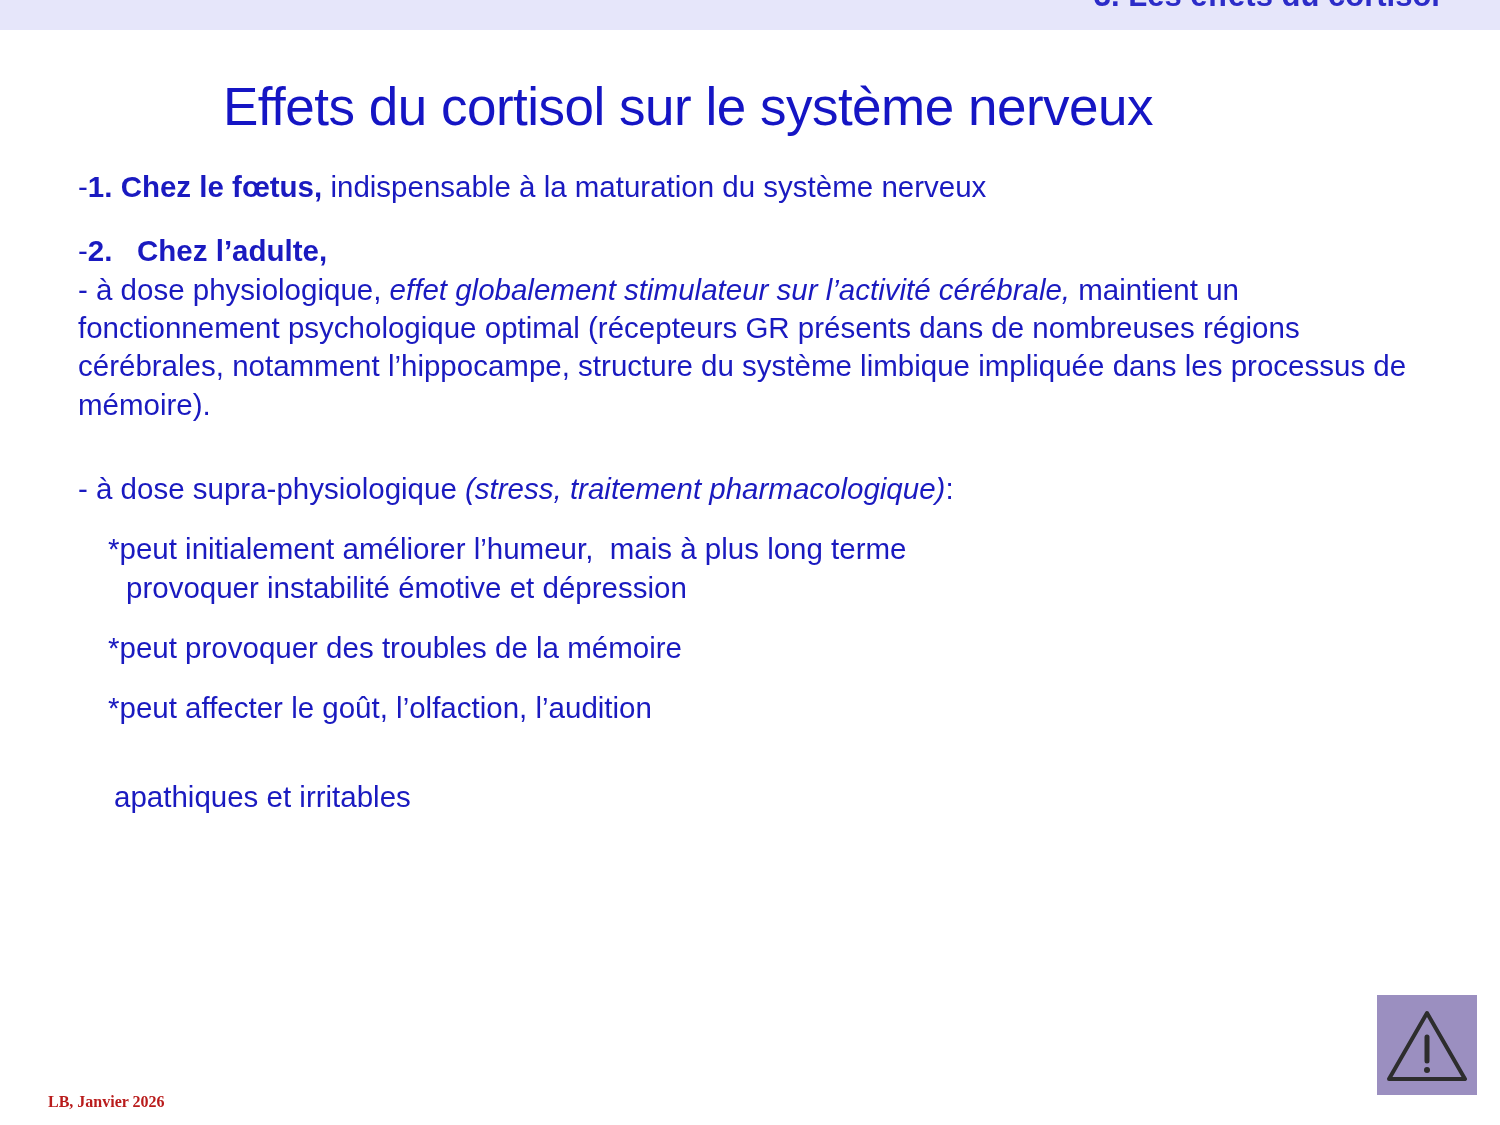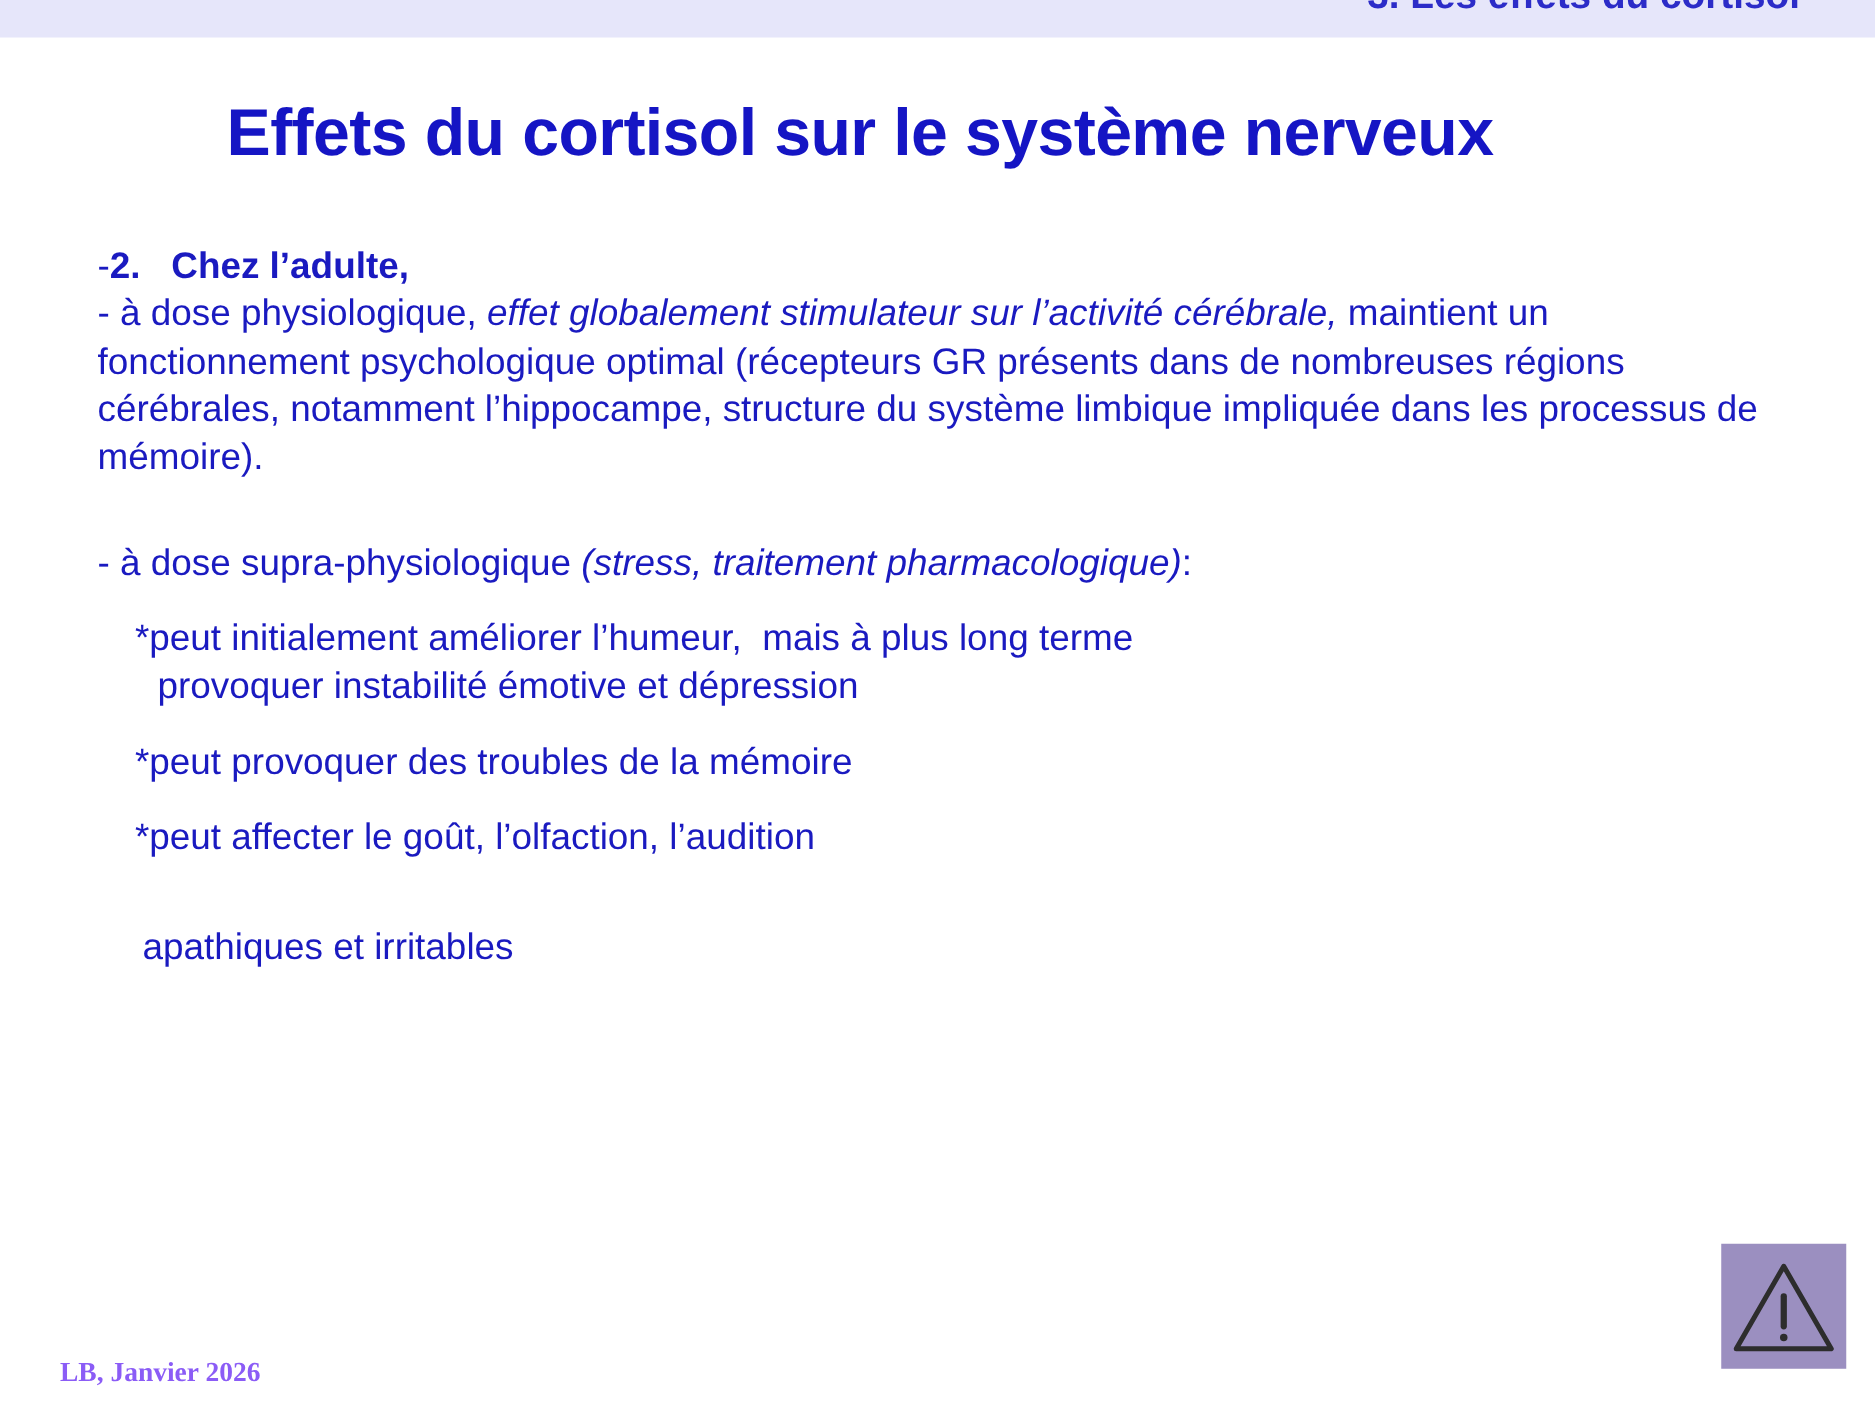--- a/index.html
+++ b/index.html
@@ -35,21 +35,21 @@
     white-space: nowrap;
   }
 
   .slide-title {
     position: absolute;
     top: 76px;
     left: 0;
     width: 1376px;
     text-align: center;
     font-size: 53px;
-    font-weight: bold;
+    font-weight: normal;
     color: #1515c4;
     letter-spacing: -0.5px;
   }
 
   .body-area {
     position: absolute;
     top: 168px;
     left: 78px;
     width: 1370px;
     color: #1a1ac0;
@@ -88,35 +88,36 @@
     background: #9b8fc0;
   }
   .warn-box svg { display: block; }
 
   .footer {
     position: absolute;
     left: 48px;
     bottom: 14px;
     font-family: "Liberation Serif", serif;
     font-weight: bold;
-    font-size: 22px;
-    color: #8b5cf6;
+    font-size: 16px;
+    color: #b91c1c;
   }
 </style>
 </head>
 <body>
 
 <div class="header-band">
   <div class="header-text">3. Les effets du cortisol</div>
 </div>
 
 <div class="slide-title">Effets du cortisol sur le système nerveux</div>
 
 <div class="body-area">
 
+  <div class="line block"><span>-</span><span class="b">1. Chez le fœtus,</span><span> indispensable à la maturation du système nerveux</span></div>
 
   <div class="gap-sm"></div>
 
   <div class="line block"><span>-</span><span class="b">2.   Chez l’adulte,</span></div>
 
   <div class="line block"><span>- à dose physiologique, </span><span class="i">effet globalement stimulateur sur l’activité cérébrale,</span><span> maintient un fonctionnement psychologique optimal (récepteurs GR présents dans de nombreuses régions cérébrales, notamment l’hippocampe, structure du système limbique impliquée dans les processus de mémoire).</span></div>
 
   <div class="gap-md"></div>
 
   <div class="line block"><span>- à dose supra-physiologique </span><span class="i">(stress, traitement pharmacologique)</span><span>:</span></div>

